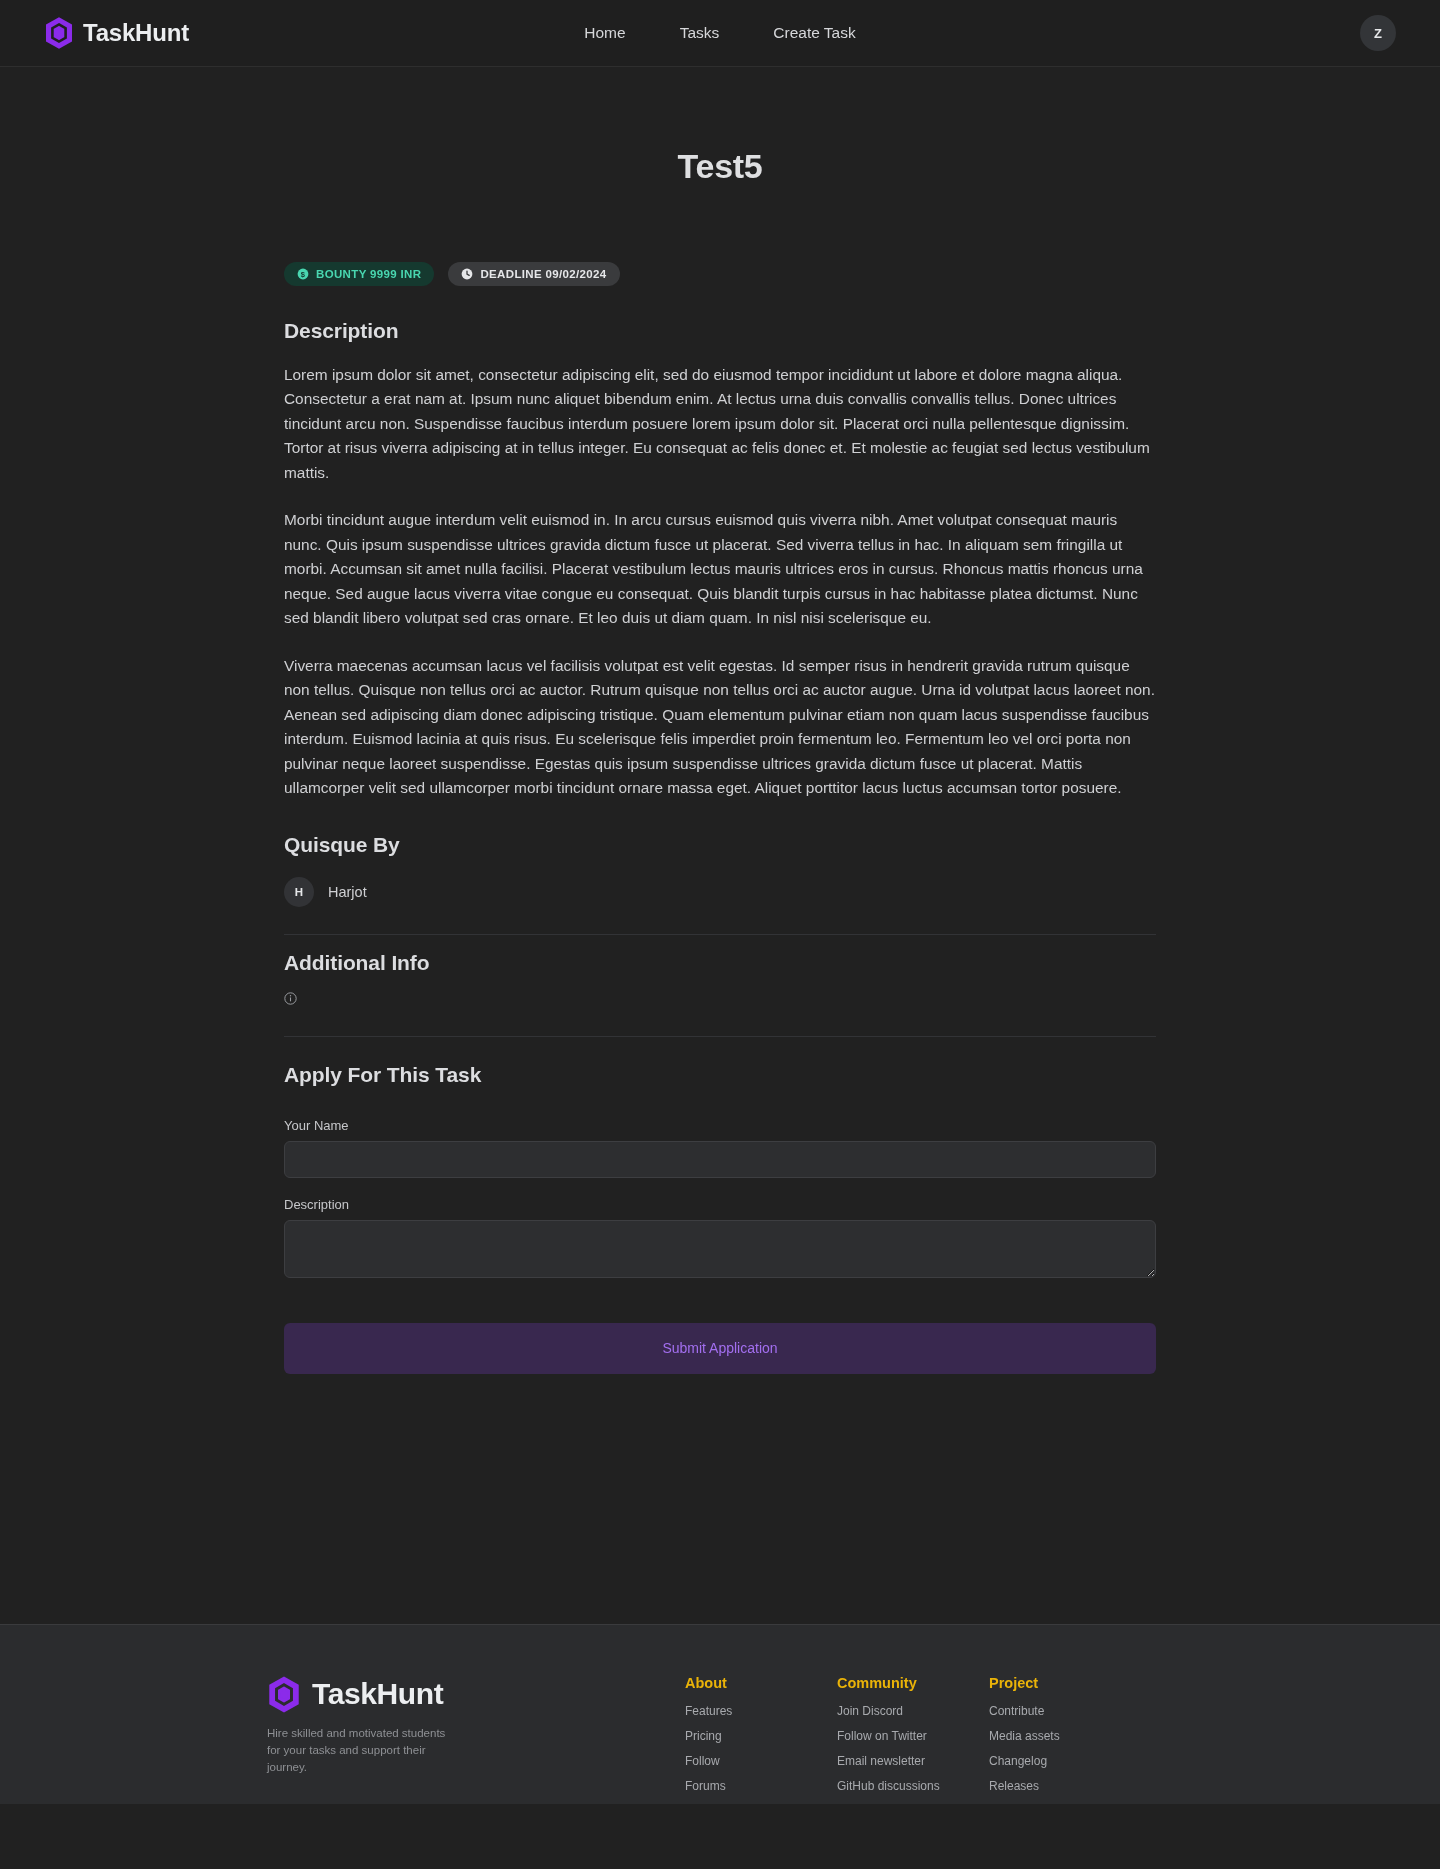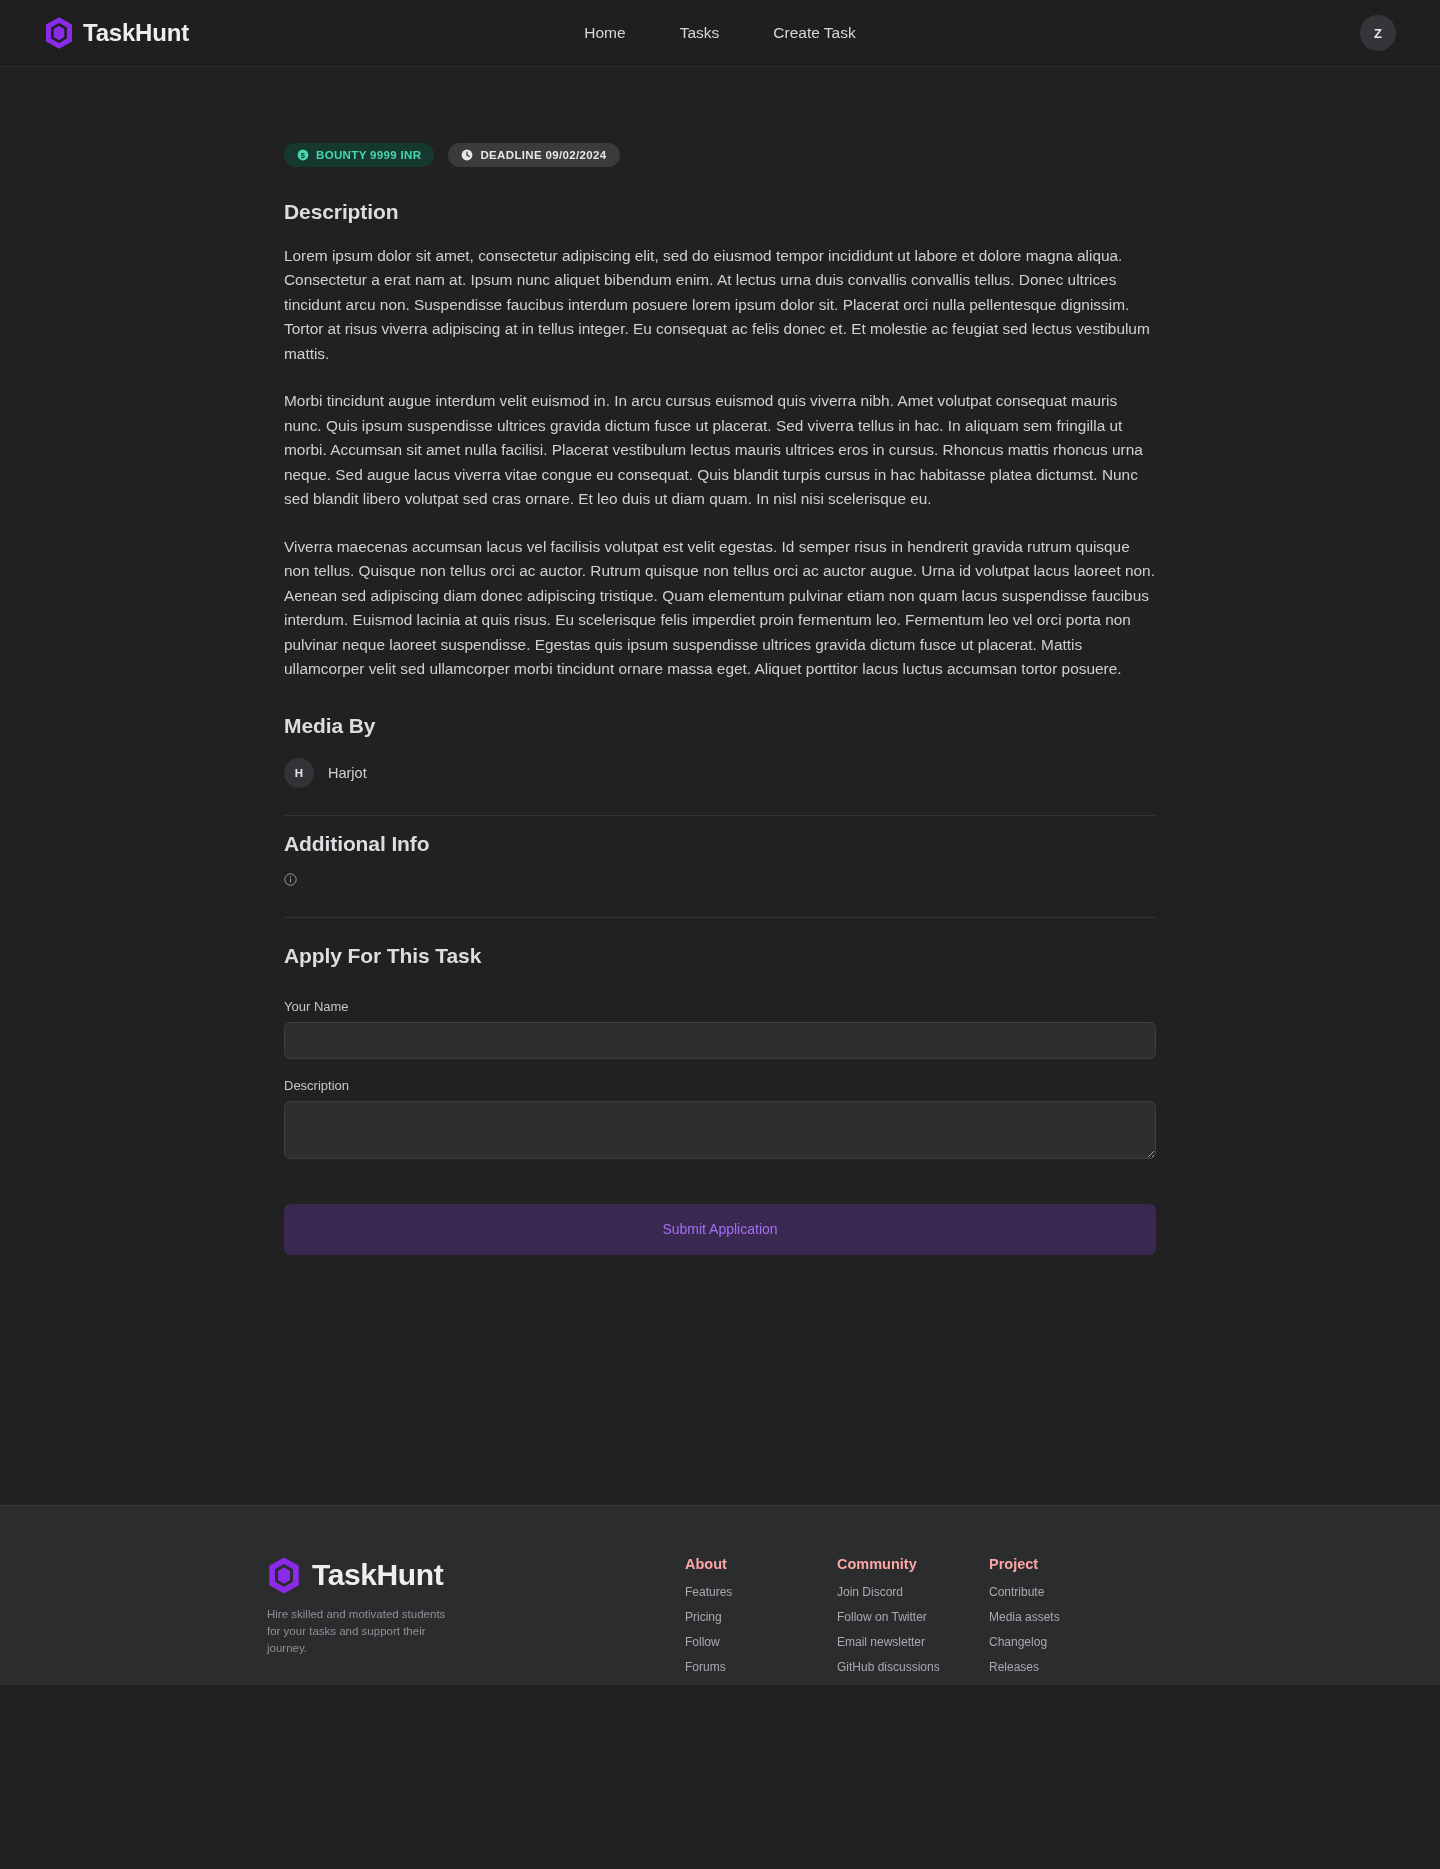--- a/index.html
+++ b/index.html
@@ -226,21 +226,21 @@
   .footer-cols {
     display: flex;
     gap: 0;
     margin-left: 118px;
     flex: 1;
   }
   .footer-col { width: 152px; }
   .footer-col-title {
     font-size: 14.5px;
     font-weight: 700;
-    color: #fca5a5;
+    color: #eab308;
     margin-bottom: 13px;
   }
   .footer-link {
     display: block;
     font-size: 12px;
     color: #a8aaae;
     text-decoration: none;
     margin-bottom: 11px;
     cursor: pointer;
   }
@@ -262,20 +262,21 @@
     <a class="nav-link">Home</a>
     <a class="nav-link">Tasks</a>
     <a class="nav-link">Create Task</a>
   </nav>
 
   <div class="header-avatar">Z</div>
 </header>
 
 <main class="page-wrap">
 
+  <h1 class="page-title">Test5</h1>
 
   <div class="content">
 
     <div class="badge-row">
       <span class="badge badge-bounty">
         <svg width="12" height="12" viewBox="0 0 16 16" aria-hidden="true">
           <circle cx="8" cy="8" r="7.2" fill="#49d7b0"></circle>
           <text x="8" y="11.6" text-anchor="middle" font-size="10" font-weight="700" fill="#15392f" font-family="Liberation Sans, sans-serif">$</text>
         </svg>
         <span>BOUNTY 9999 INR</span>
@@ -289,21 +290,21 @@
       </span>
     </div>
 
     <h2 class="section-title desc-title">Description</h2>
     <div class="desc-body">
       <p>Lorem ipsum dolor sit amet, consectetur adipiscing elit, sed do eiusmod tempor incididunt ut labore et dolore magna aliqua. Consectetur a erat nam at. Ipsum nunc aliquet bibendum enim. At lectus urna duis convallis convallis tellus. Donec ultrices tincidunt arcu non. Suspendisse faucibus interdum posuere lorem ipsum dolor sit. Placerat orci nulla pellentesque dignissim. Tortor at risus viverra adipiscing at in tellus integer. Eu consequat ac felis donec et. Et molestie ac feugiat sed lectus vestibulum mattis.</p>
       <p>Morbi tincidunt augue interdum velit euismod in. In arcu cursus euismod quis viverra nibh. Amet volutpat consequat mauris nunc. Quis ipsum suspendisse ultrices gravida dictum fusce ut placerat. Sed viverra tellus in hac. In aliquam sem fringilla ut morbi. Accumsan sit amet nulla facilisi. Placerat vestibulum lectus mauris ultrices eros in cursus. Rhoncus mattis rhoncus urna neque. Sed augue lacus viverra vitae congue eu consequat. Quis blandit turpis cursus in hac habitasse platea dictumst. Nunc sed blandit libero volutpat sed cras ornare. Et leo duis ut diam quam. In nisl nisi scelerisque eu.</p>
       <p>Viverra maecenas accumsan lacus vel facilisis volutpat est velit egestas. Id semper risus in hendrerit gravida rutrum quisque non tellus. Quisque non tellus orci ac auctor. Rutrum quisque non tellus orci ac auctor augue. Urna id volutpat lacus laoreet non. Aenean sed adipiscing diam donec adipiscing tristique. Quam elementum pulvinar etiam non quam lacus suspendisse faucibus interdum. Euismod lacinia at quis risus. Eu scelerisque felis imperdiet proin fermentum leo. Fermentum leo vel orci porta non pulvinar neque laoreet suspendisse. Egestas quis ipsum suspendisse ultrices gravida dictum fusce ut placerat. Mattis ullamcorper velit sed ullamcorper morbi tincidunt ornare massa eget. Aliquet porttitor lacus luctus accumsan tortor posuere.</p>
     </div>
 
-    <h2 class="section-title posted-title">Media By</h2>
+    <h2 class="section-title posted-title">Quisque By</h2>
     <div class="poster">
       <div class="poster-avatar">H</div>
       <span class="poster-name">Harjot</span>
     </div>
 
     <hr class="rule">
 
     <h2 class="section-title addl-title">Additional Info</h2>
     <div class="addl-body">
       <svg width="13" height="13" viewBox="0 0 16 16" aria-hidden="true">

